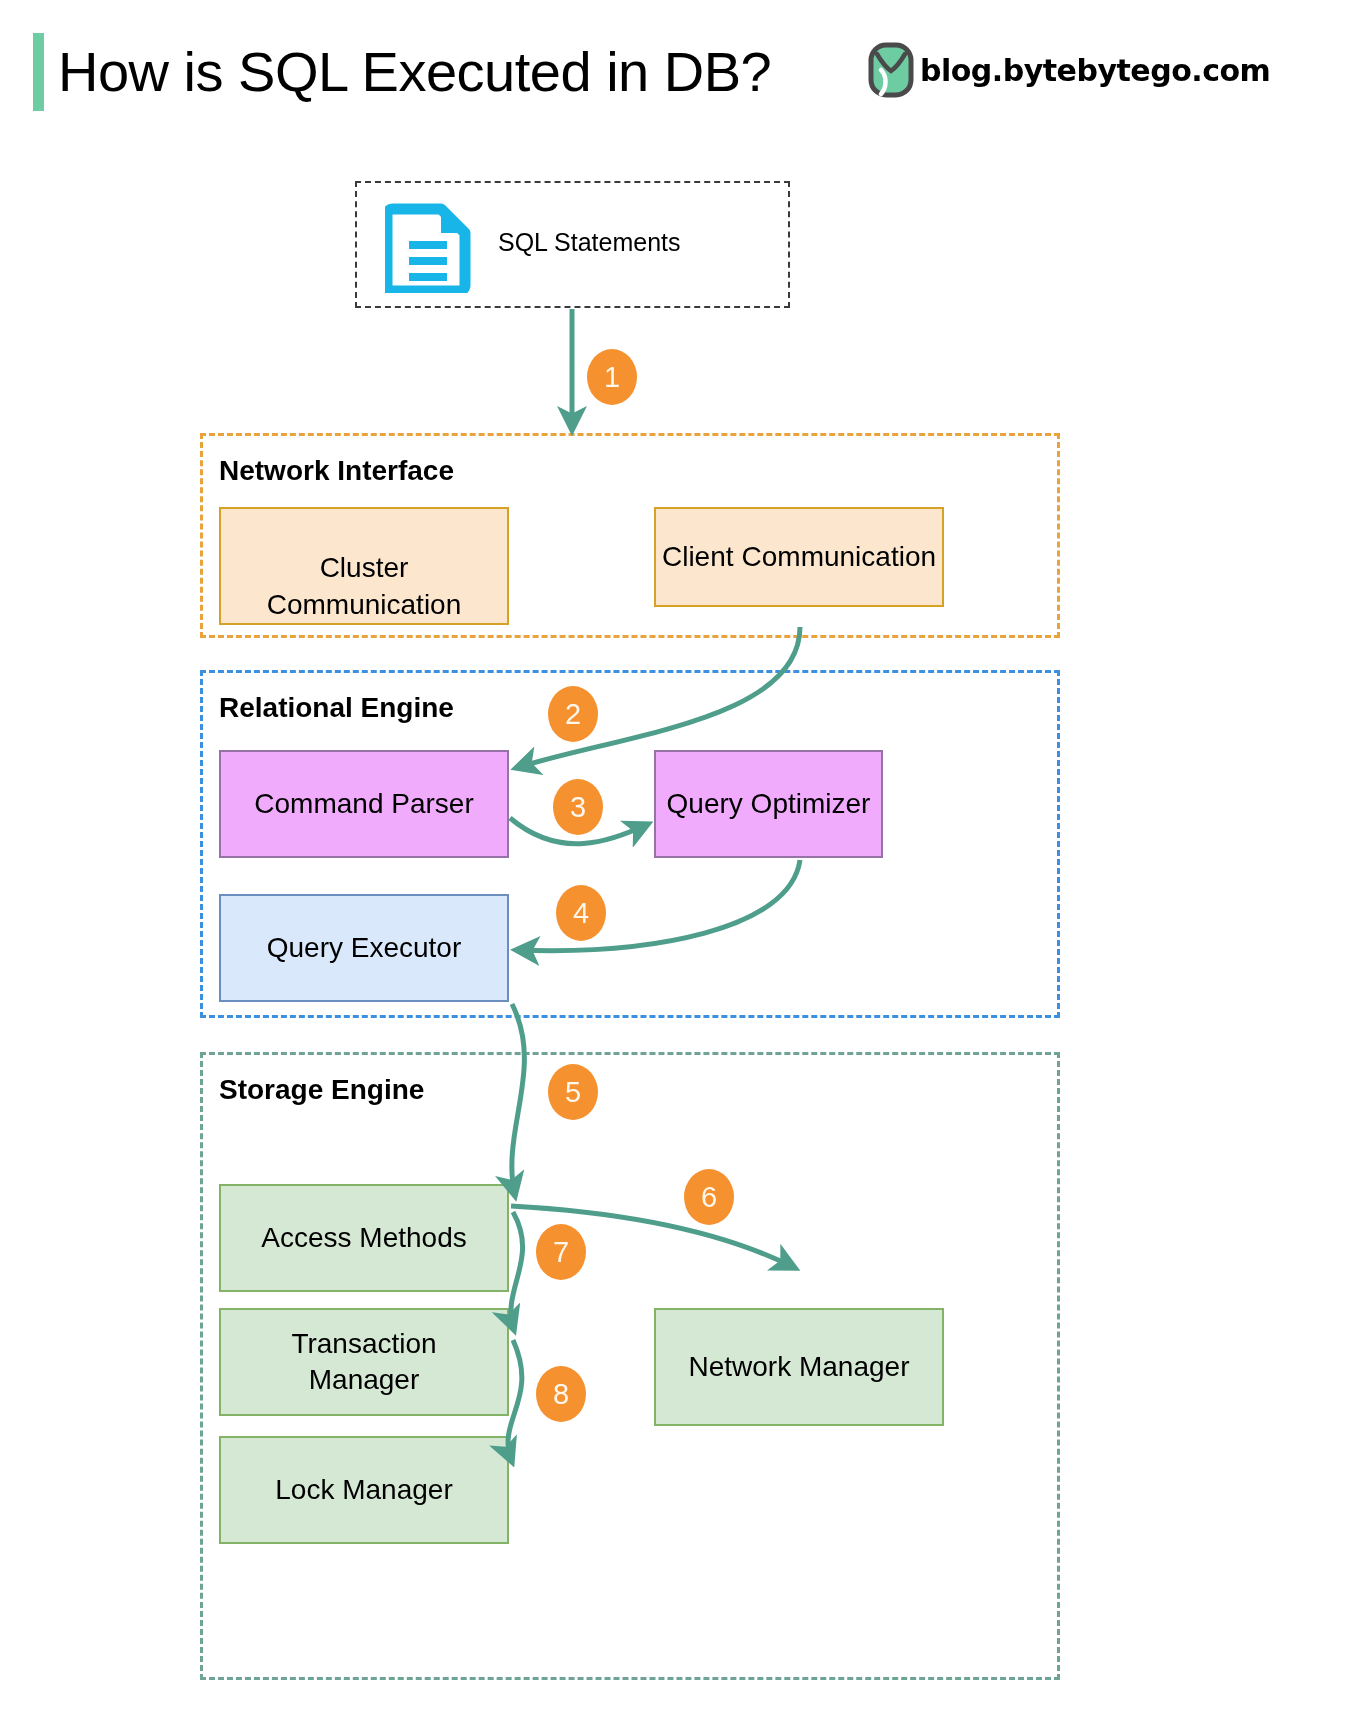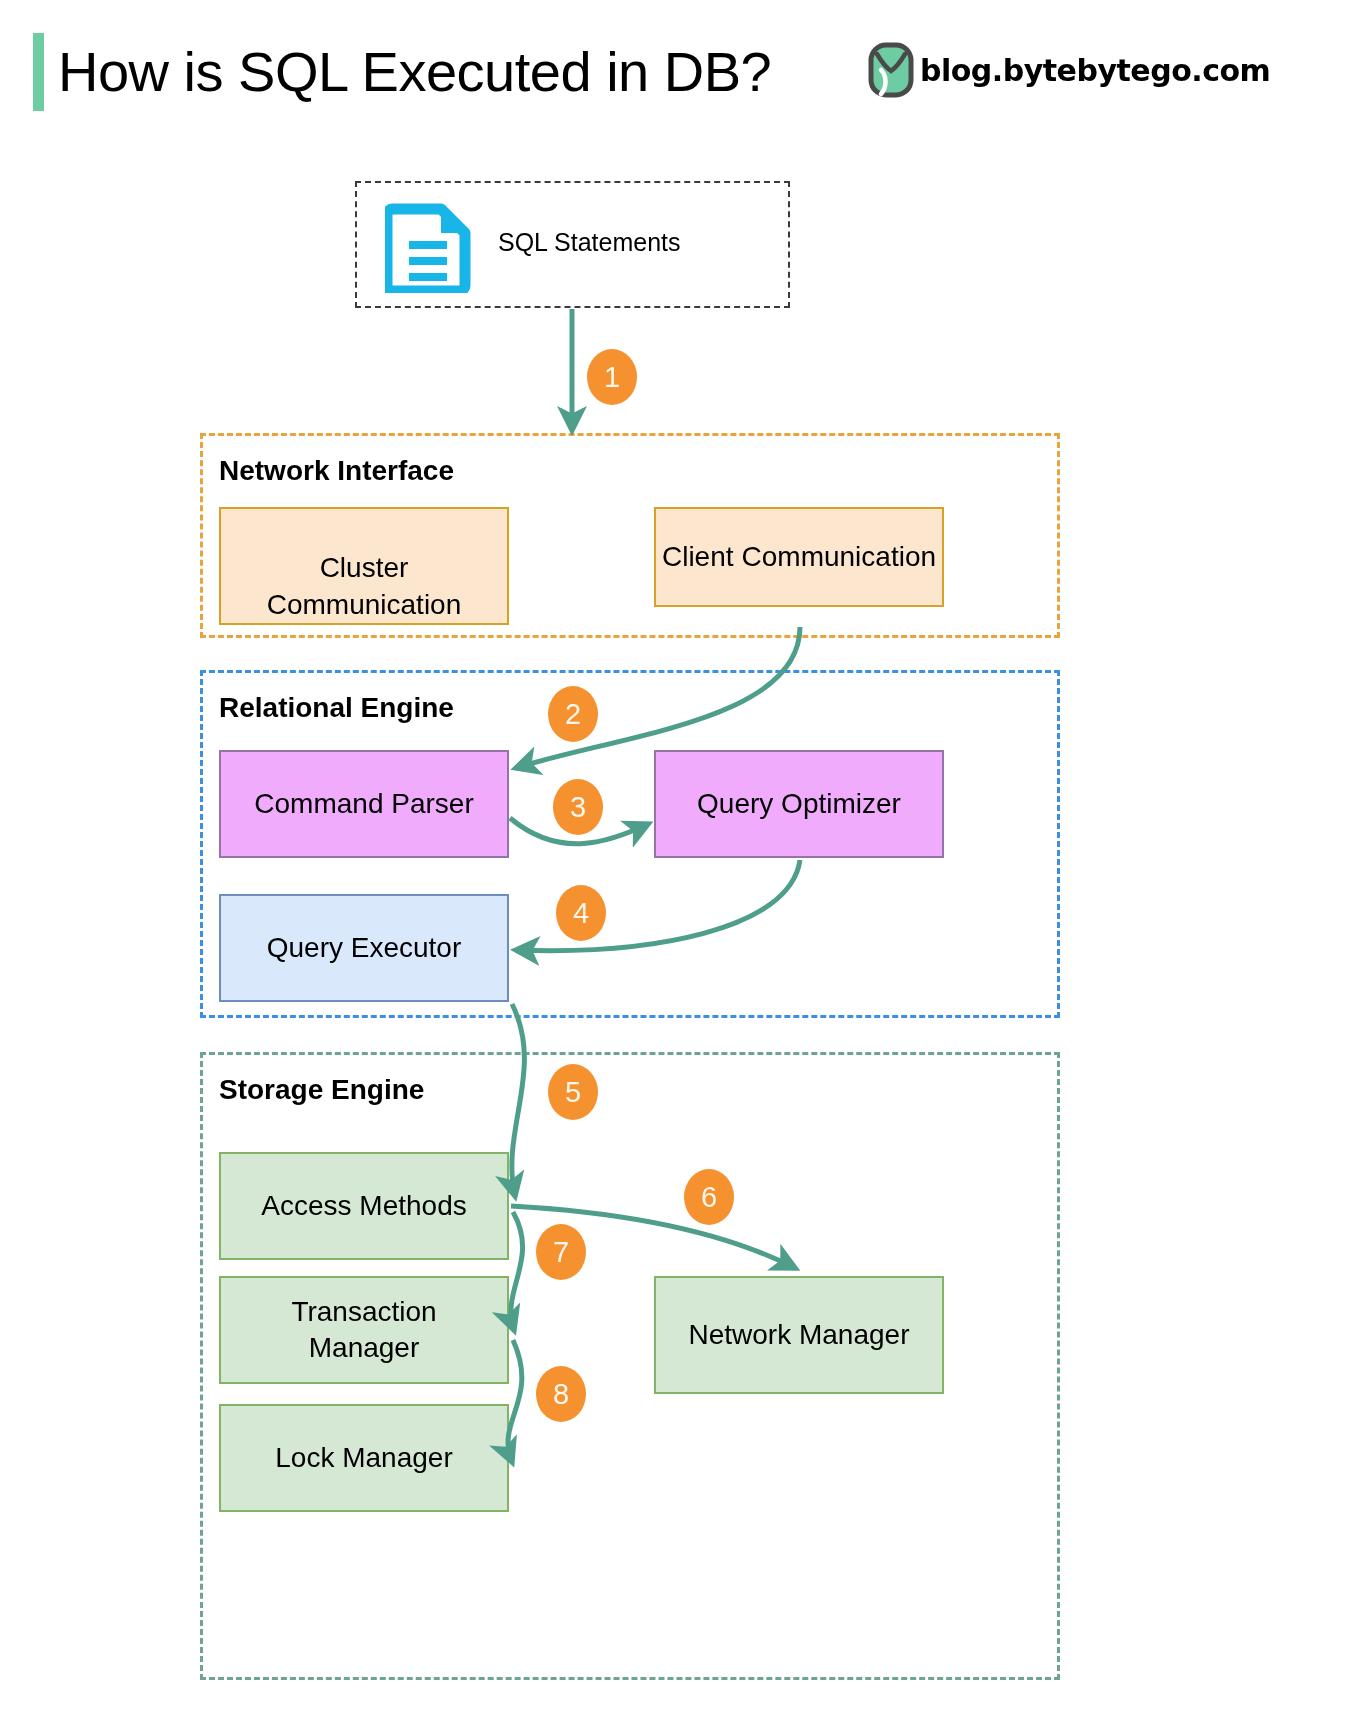--- a/index.html
+++ b/index.html
@@ -35,21 +35,21 @@
 
   
   #sql-box{position:absolute;box-sizing:border-box;border:2px dashed #3a3a3a;}
   #sql-icon{position:absolute;left:385px;top:201px;width:88px;height:92px;}
   #sql-label{position:absolute;left:498px;top:228px;font-size:25px;white-space:nowrap;}
 
   
   .n-orange{background:#FCE6CE;border:2px solid #D6A225;}
   .n-purple{background:#f0abfc;border:2px solid #9673A6;}
   .n-blue  {background:#DAE8FC;border:2px solid #6C8EBF;}
-  .n-green {background:#D5E8D4;border:2px solid #82B366;}
+  .n-green {background:#D5E8D4;border:2px solid #82B366;margin-top:32px;}
 
   
   .step{position:absolute;width:50px;height:56px;border-radius:50%;
         background:#F5912E;color:#FFF6EC;display:flex;align-items:center;
         justify-content:center;font-size:29px;font-weight:400;}
 </style>
 </head>
 <body>
 
 <div id="header">
@@ -87,21 +87,21 @@
   <span>Client</span>
   <span>Communication</span>
 </div>
 
 <div id="grp-relational" class="group-box" style="left:200px;top:670px;width:860px;height:348px;"></div>
 <div class="group-label" style="left:219px;top:692px;">Relational Engine</div>
 
 <div class="node n-purple" style="left:219px;top:750px;width:290px;height:108px;">
   <span>Command Parser</span>
 </div>
-<div class="node n-purple" style="left:654px;top:750px;width:290px;height:108px;">
+<div class="node n-purple" style="left:654px;top:750px;width:229px;height:108px;">
   <span>Query Optimizer</span>
 </div>
 <div class="node n-blue" style="left:219px;top:894px;width:290px;height:108px;">
   <span>Query Executor</span>
 </div>
 
 <div id="grp-storage" class="group-box" style="left:200px;top:1052px;width:860px;height:628px;"></div>
 <div class="group-label" style="left:219px;top:1074px;">Storage Engine</div>
 
 <div class="node n-green" style="left:219px;top:1152px;width:290px;height:108px;">

